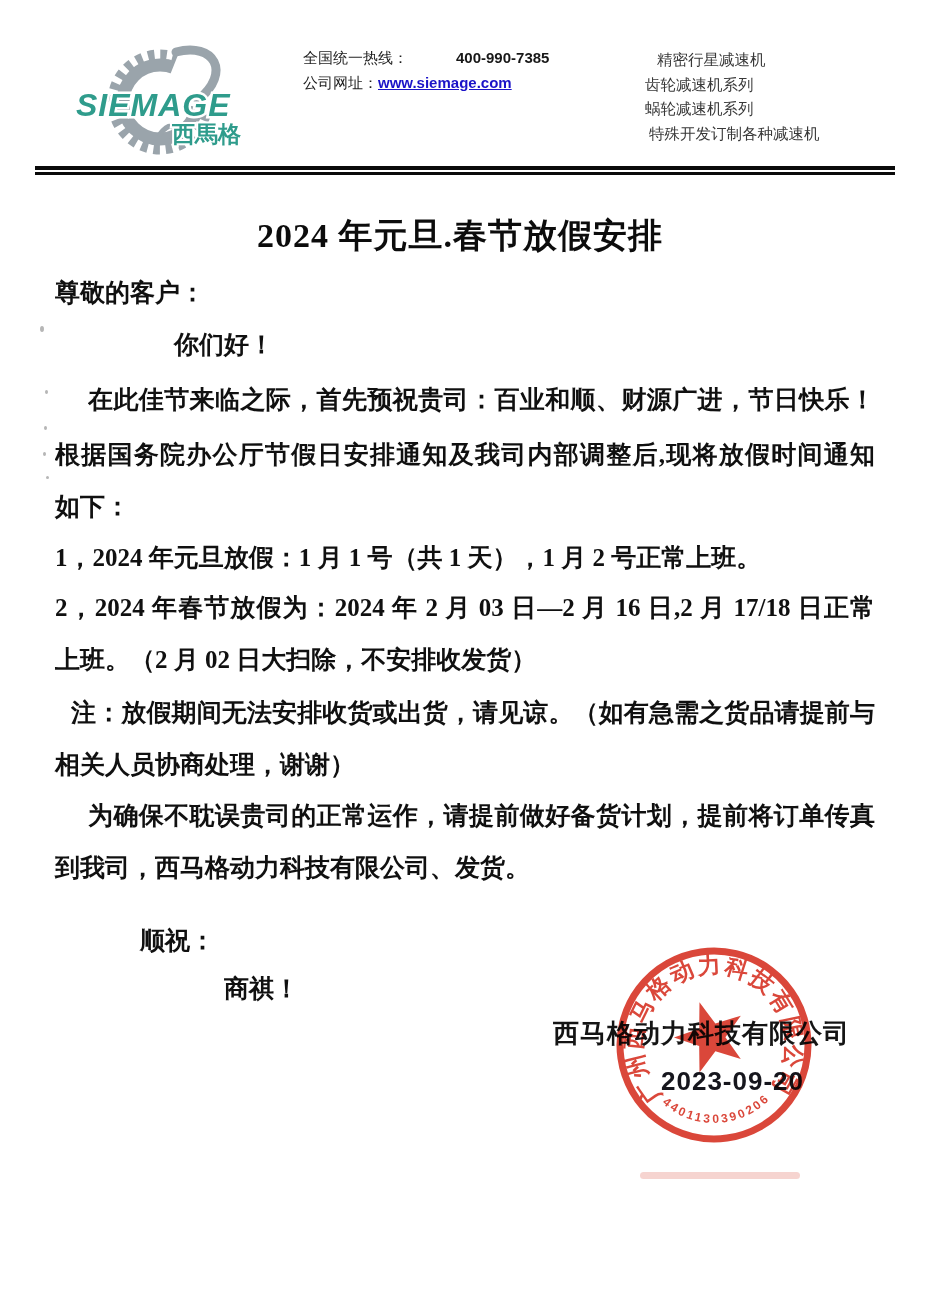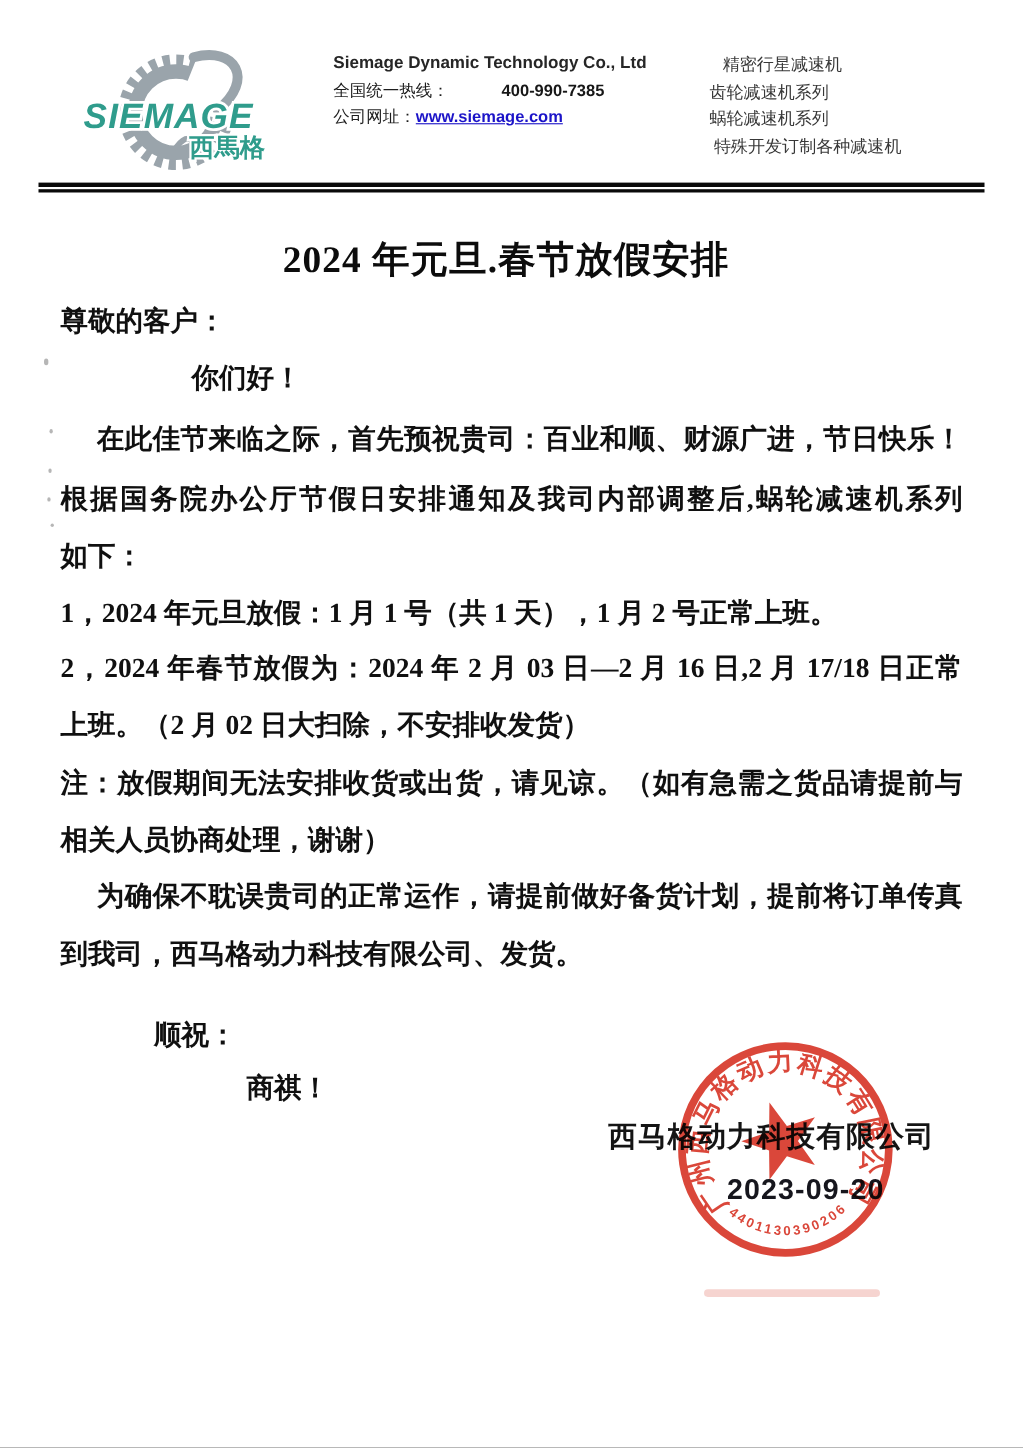--- a/index.html
+++ b/index.html
@@ -54,46 +54,45 @@
       <circle cx="88" cy="64" r="37" fill="none" stroke="#9aa4ab" stroke-width="13"></circle>
       <path d="M88,62 L120,-18 L198,30 L172,78 Z" fill="#ffffff"></path>
       <path d="M104,14 C142,4 160,34 126,62" stroke="#9aa4ab" stroke-width="9" fill="none" stroke-linecap="round"></path>
       <path d="M88,96 C97,84 107,86 100,99" stroke="#9aa4ab" stroke-width="5" fill="none" stroke-linecap="round"></path>
     </g>
     <text x="4" y="78" font-family="Liberation Sans, DejaVu Sans, sans-serif" font-style="italic" font-weight="800" font-size="32" letter-spacing="1" fill="#2f9c8c" style="paint-order:stroke" stroke="#ffffff" stroke-width="5">SIEMAGE</text>
     <text x="100" y="104" font-weight="700" font-size="23" fill="#2f9c8c" style="paint-order:stroke" stroke="#ffffff" stroke-width="4">西馬格</text>
   </svg>
 
   <div class="contact">
-    <div class="co-name">Siemage Dynamic Technology Co., Ltd</div>
     <div><span class="lbl">全国统一热线：</span><span class="val-bold">400-990-7385</span></div>
     <div><span class="lbl">公司网址：</span><a class="link">www.siemage.com</a></div>
   </div>
 
   <div class="products">
     <div class="p0">精密行星减速机</div>
     <div class="p1">齿轮减速机系列</div>
     <div class="p2">蜗轮减速机系列</div>
     <div class="p3">特殊开发订制各种减速机</div>
   </div>
 
   <div class="rule"></div>
 
   <div class="doc-title">2024 年元旦.春节放假安排</div>
 
   <div class="line" style="top:276px;">尊敬的客户：</div>
   <div class="line" style="top:328px;left:174px;">你们好！</div>
 
   <div class="line ind just" style="top:383px;">在此佳节来临之际，首先预祝贵司：百业和顺、财源广进，节日快乐！</div>
-  <div class="line just" style="top:438px;">根据国务院办公厅节假日安排通知及我司内部调整后,蜗轮减速机系列</div>
+  <div class="line just" style="top:438px;">根据国务院办公厅节假日安排通知及我司内部调整后,现将放假时间通知</div>
   <div class="line" style="top:490px;">如下：</div>
   <div class="line" style="top:541px;">1，2024 年元旦放假：1 月 1 号（共 1 天），1 月 2 号正常上班。</div>
   <div class="line just" style="top:591px;">2，2024 年春节放假为：2024 年 2 月 03 日—2 月 16 日,2 月 17/18 日正常</div>
   <div class="line" style="top:643px;">上班。（2 月 02 日大扫除，不安排收发货）</div>
-  <div class="line just" style="top:696px;">注：放假期间无法安排收货或出货，请见谅。（如有急需之货品请提前与</div>
+  <div class="line just" style="top:696px;margin-left:16px;">注：放假期间无法安排收货或出货，请见谅。（如有急需之货品请提前与</div>
   <div class="line" style="top:748px;">相关人员协商处理，谢谢）</div>
   <div class="line ind just" style="top:799px;">为确保不耽误贵司的正常运作，请提前做好备货计划，提前将订单传真</div>
   <div class="line" style="top:851px;">到我司，西马格动力科技有限公司、发货。</div>
 
   <div class="closing" style="left:140px;top:924px;">顺祝：</div>
   <div class="closing" style="left:224px;top:972px;">商祺！</div>
 
   <div class="signature">西马格动力科技有限公司</div>
   <div class="sig-date">2023-09-20</div>
 

